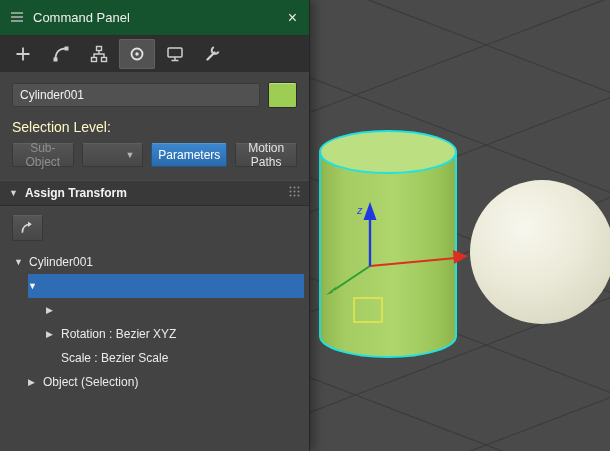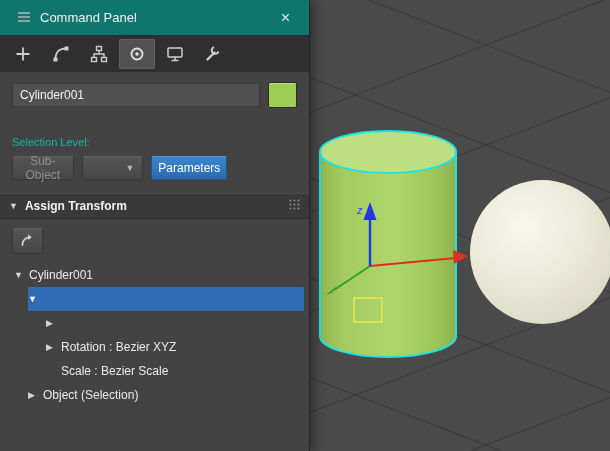--- a/index.html
+++ b/index.html
@@ -11,40 +11,40 @@
   
   .viewport{position:absolute;left:310px;top:0;width:300px;height:451px;}
   .viewport svg{display:block;}
   
   .panel{
     position:absolute;left:0;top:0;width:310px;height:451px;
     background:#434343;border-right:1px solid #262626;
     box-shadow:4px 0 10px rgba(0,0,0,.35);box-sizing:border-box;
   }
   .titlebar{
-    height:36px;background:#0f766e;border-bottom:1px solid #2c2c2c;
-    display:flex;align-items:center;gap:9px;padding:0 17px;box-sizing:border-box;
+    height:36px;background:#14532d;border-bottom:1px solid #2c2c2c;
+    display:flex;align-items:center;gap:9px;padding:0 10px;box-sizing:border-box;
   }
   .titlebar .title{flex:1;color:#f0f0f0;font-size:13px;}
   .titlebar .close{color:#e8e8e8;font-size:16px;line-height:1;padding:0 2px;}
   .tabs{
     height:36px;background:#2f2f2f;display:flex;align-items:center;
     padding:0 5px;gap:2px;
   }
   .tab{width:36px;height:30px;display:grid;place-items:center;border-radius:2px;}
   .tab.active{background:#525252;box-shadow:inset 0 0 0 1px #606060;}
   .name-row{display:flex;align-items:center;gap:8px;margin:10px 12px 0;}
   .name-input{
     flex:1;height:24px;background:#515151;border:1px solid #3a3a3a;
     border-radius:2px;color:#f2f2f2;font-size:12px;padding:0 7px;
     font-family:"Liberation Sans",sans-serif;outline:none;box-sizing:border-box;
   }
   .swatch{width:27px;height:24px;background:#9ecd53;border:1px solid #2b2b2b;
     border-radius:2px;box-shadow:inset 0 1px 0 rgba(255,255,255,.35);}
-  .sel-label{margin:28px 12px 0;color:#14b8a6;font-size:11px;}
+  .sel-label{margin:11px 12px 0;color:#fef9c3;font-size:14px;}
   .ctrl-grid{display:grid;grid-template-columns:1fr 1fr 1fr 1fr;gap:7px 8px;margin:8px 12px 0;}
   .btn{
     height:24px;background:linear-gradient(#555,#474747);
     border:1px solid #383838;border-top-color:#5f5f5f;border-radius:2px;
     color:#e3e3e3;font-size:12px;font-family:"Liberation Sans",sans-serif;
     display:flex;align-items:center;justify-content:center;box-sizing:border-box;
   }
   .btn.disabled{color:#8f8f8f;}
   .btn.primary{background:linear-gradient(#3b87cd,#2a6aac);border-color:#235687;
     border-top-color:#4e96d6;color:#fff;}
@@ -198,20 +198,21 @@
 
   <div class="sel-label">Selection Level:</div>
 
   <div class="ctrl-grid">
     <button class="btn disabled">Sub-Object</button>
     <div class="dropdown">
       <span class="val"></span>
       <span class="arr">▼</span>
     </div>
     <button class="btn primary">Parameters</button>
+    <button class="btn">Motion Paths</button>
   </div>
 
   <div class="rollout-header">
     <span class="arr">▼</span>
     <span>Assign Transform</span>
     <span class="grip-dots">
       <svg width="11" height="11" viewBox="0 0 11 11" fill="#8e8e8e">
           <circle cx="1.5" cy="1.5" r="1"></circle>
           <circle cx="5.5" cy="1.5" r="1"></circle>
           <circle cx="9.5" cy="1.5" r="1"></circle>

